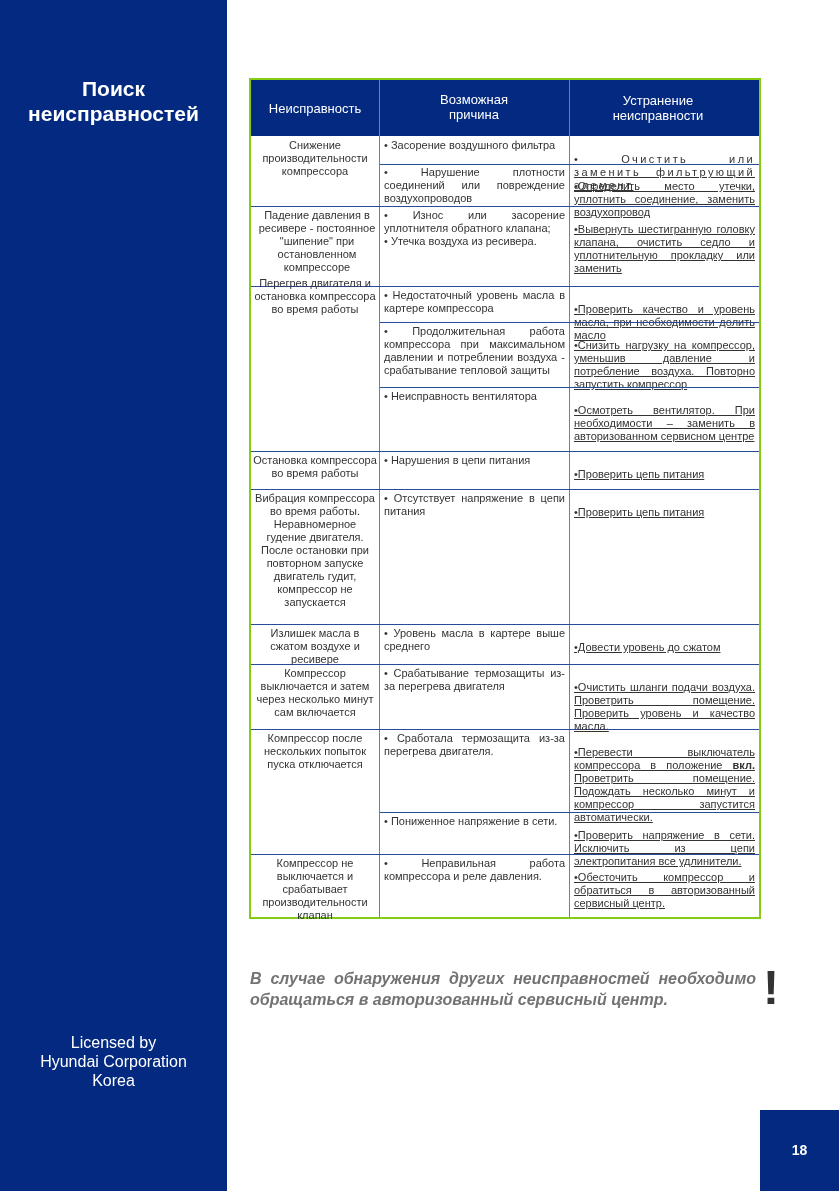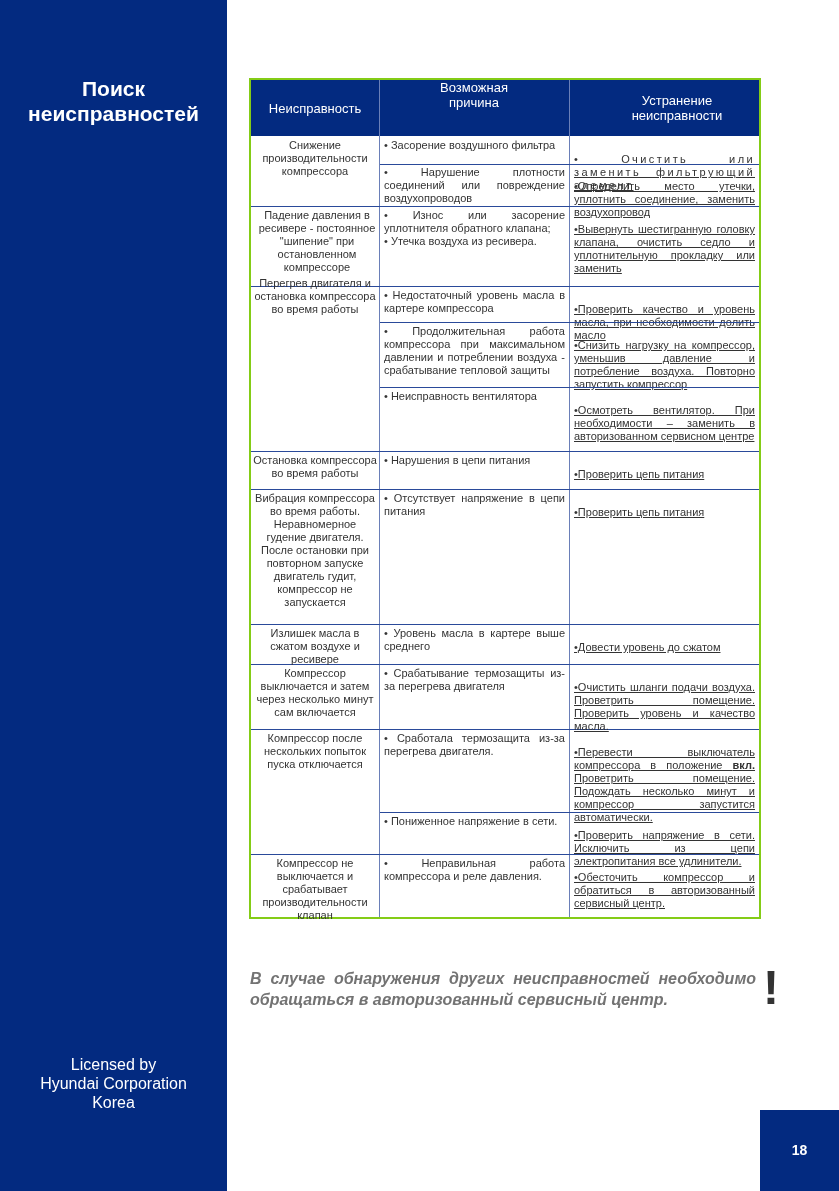--- a/index.html
+++ b/index.html
@@ -1,33 +1,33 @@
 <!DOCTYPE html>
 <html><head>
 <meta charset="utf-8">
 <style>
   html, body { margin:0; padding:0; }
   body { width:839px; height:1191px; position:relative; background:#ffffff; overflow:hidden;
          font-family:"Liberation Sans", sans-serif; color:#222; }
   .sidebar { position:absolute; left:0; top:0; width:227px; height:1191px; background:#032a80; }
   .side-title { position:absolute; left:0; top:76px; width:227px; text-align:center; color:#fff;
                 font-weight:bold; font-size:21px; line-height:25px; }
-  .side-license { position:absolute; left:0; top:1055px; width:227px; text-align:center; color:#fff;
+  .side-license { position:absolute; left:0; top:1033px; width:227px; text-align:center; color:#fff;
                   font-size:16px; line-height:19px; }
   .page-box { position:absolute; left:760px; top:1110px; width:79px; height:81px; background:#032a80; }
   .page-num { position:absolute; left:0; top:32px; width:79px; text-align:center; color:#fff; font-weight:bold; font-size:14px; }
 
   .table { position:absolute; left:249px; top:78px; width:512px; height:841px;
            border:2px solid #84cc16; box-sizing:border-box; }
   .thead { position:absolute; left:0; top:0; width:100%; height:56px; background:#032a80; }
   .th { position:absolute; top:0; height:56px; color:#fff; font-size:13px; line-height:15px;
         display:flex; align-items:center; justify-content:center; text-align:center; box-sizing:border-box; }
   .th.c1 { left:0; width:128px; }
-  .th.c2 { left:128px; width:190px; align-items:flex-start; }
-  .th.c3 { left:331px; width:190px; padding-top:0; }
+  .th.c2 { left:128px; width:190px; align-items:flex-start; padding-top:12px; }
+  .th.c3 { left:312px; width:190px; padding-top:0; }
   .vline { position:absolute; width:1px; background:#6a7fb8; }
   .hline { position:absolute; height:1px; background:#2a4a9a; }
   .cell { position:absolute; font-size:11px; line-height:13px; box-sizing:border-box; }
   .cell.prob { left:0; width:128px; text-align:center; padding:2px 2px; color:#333; }
   .cell.cause { left:129px; width:189px; padding:2px 4px 0 4px; text-align:justify; color:#333; }
   .cell.fix { left:319px; width:189px; padding:16px 4px 0 4px; text-align:justify; color:#333;text-decoration:underline; }
   .spaced { letter-spacing:2.4px; }
   .note { position:absolute; left:250px; top:968px; width:506px; font-size:16px; line-height:21px;
           font-weight:bold; font-style:italic; color:#737373; text-align:justify; }
   .excl { position:absolute; left:760px; top:963px; width:22px; font-size:48px; line-height:50px;

